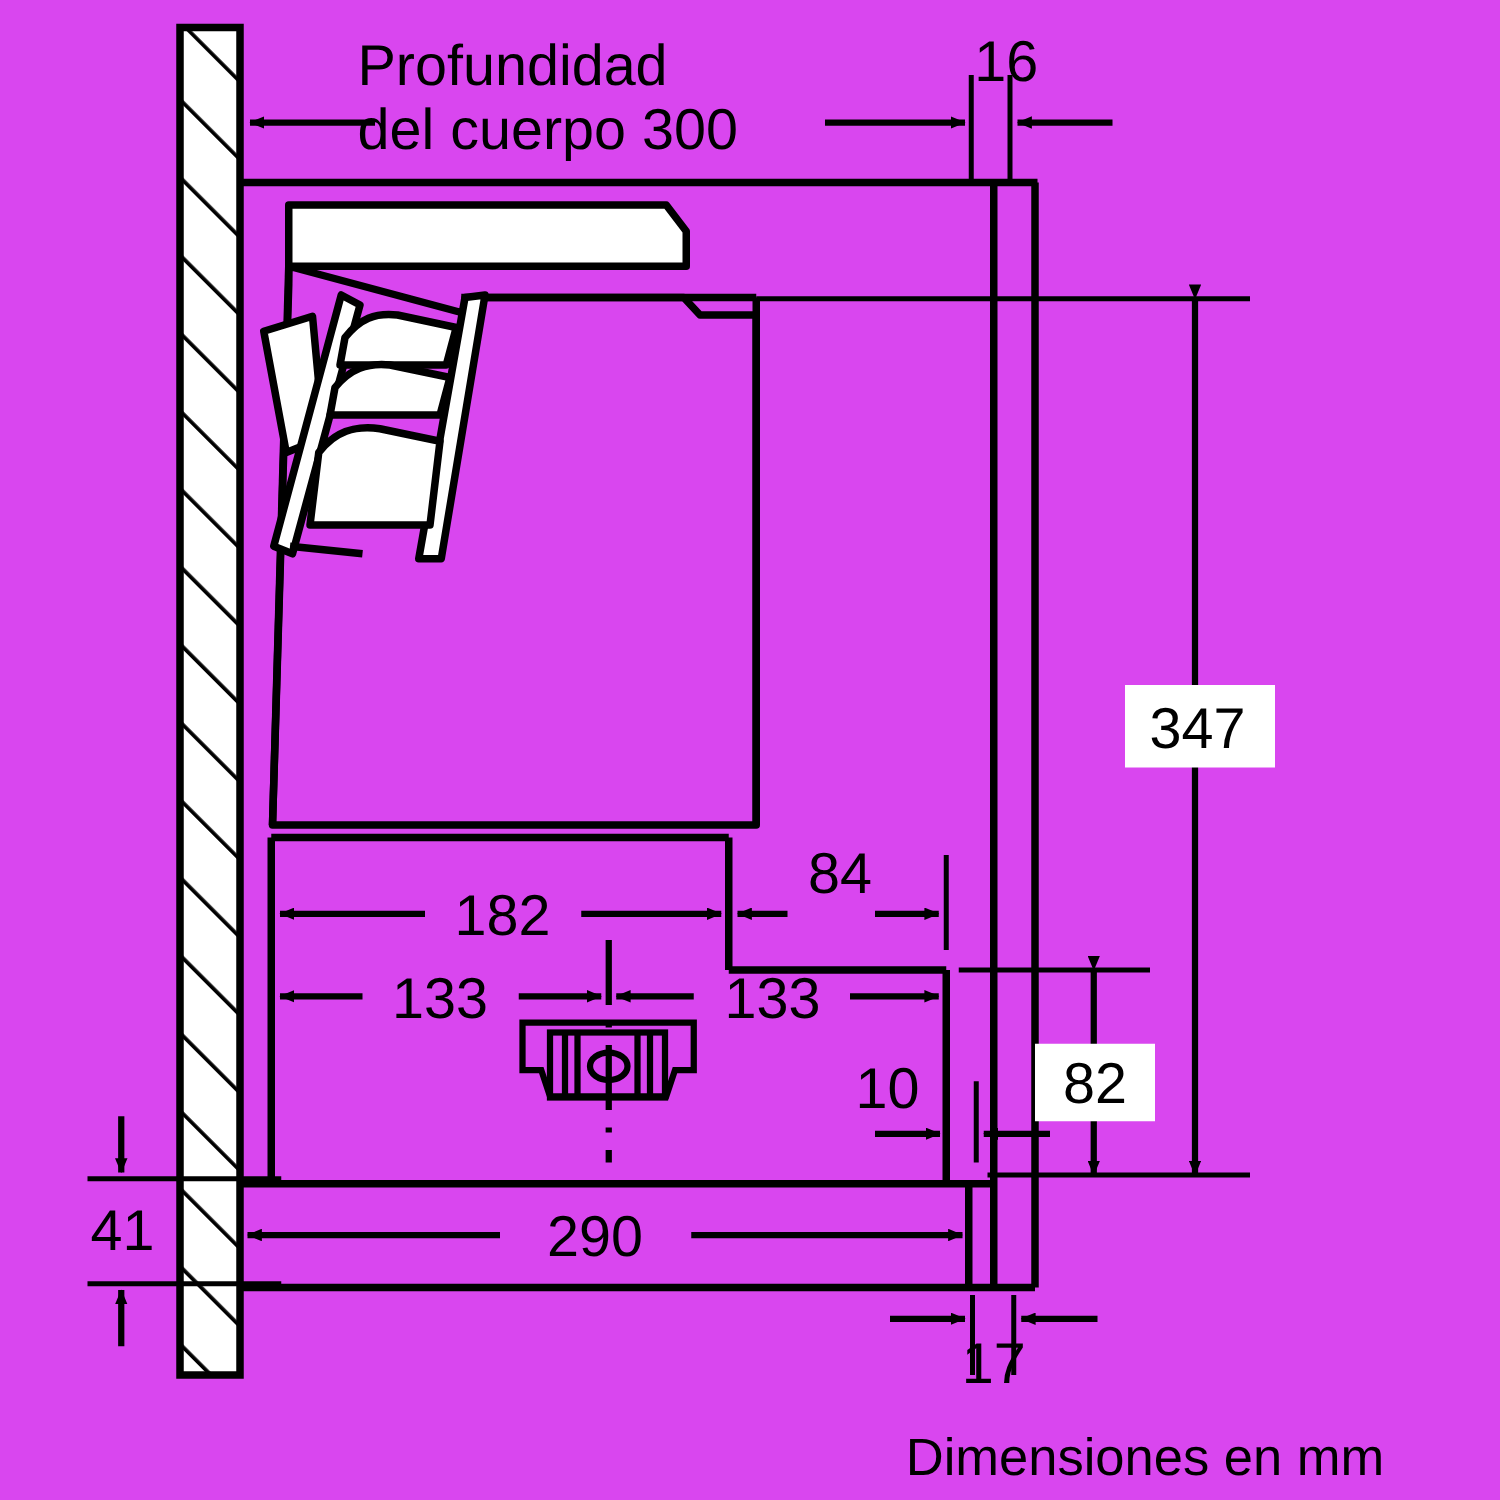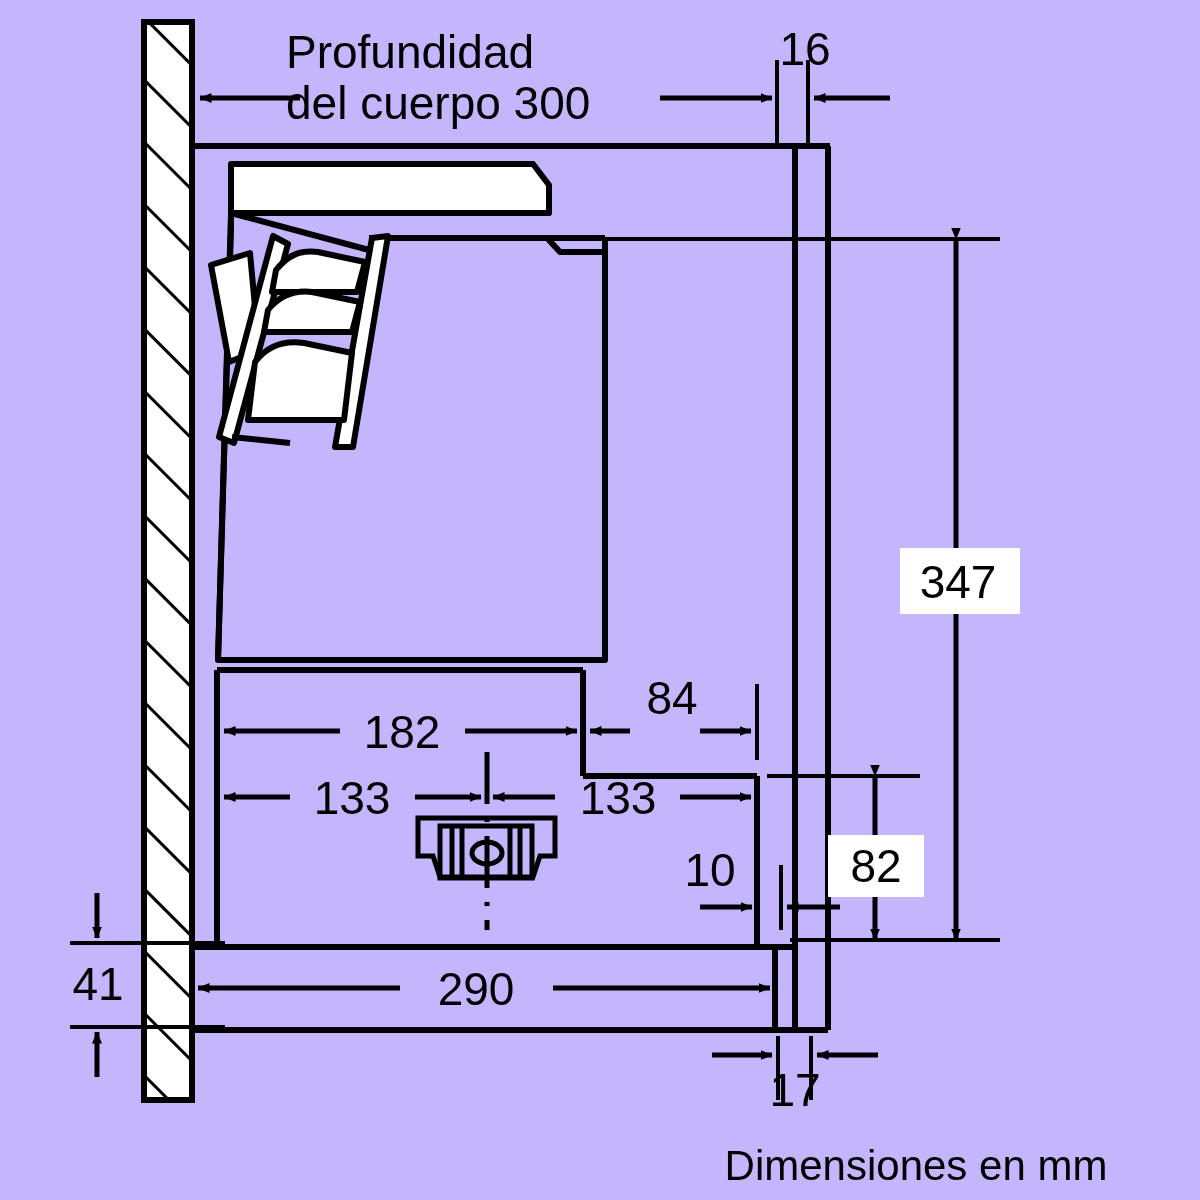--- a/index.html
+++ b/index.html
@@ -8,21 +8,21 @@
     padding: 0;
     background: #ffffff;
   }
   body {
     font-family: "Liberation Sans", sans-serif;
   }
   #stage {
     position: relative;
     width: 1200px;
     height: 1200px;
-    background: #c4b5fd;
+    background: #d946ef;
     overflow: hidden;
   }
   #drawing {
     position: absolute;
     left: 0;
     top: 0;
     width: 1200px;
     height: 1200px;
   }
   .dim-text {

